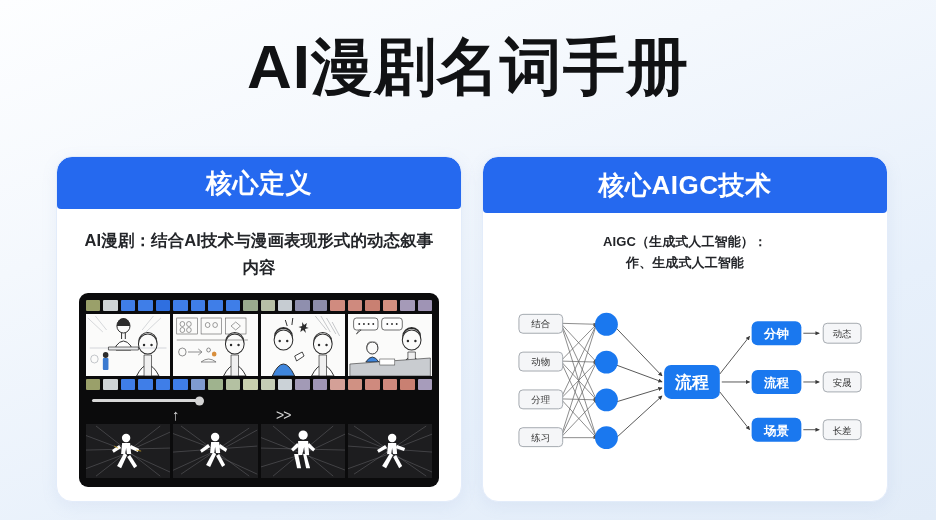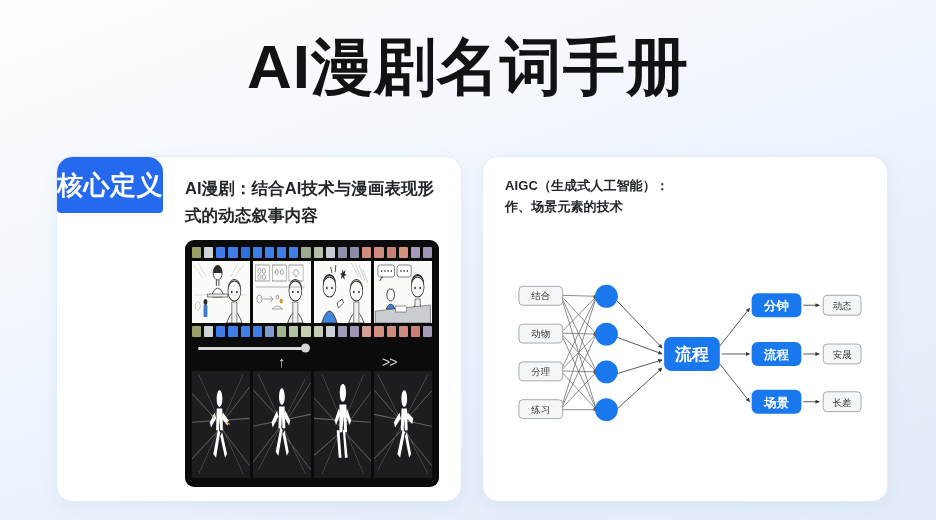--- a/index.html
+++ b/index.html
@@ -35,21 +35,21 @@
     gap: 20px;
   }
   .card {
     width: 406px;
     background: #ffffff;
     border-radius: 16px;
     border: 1px solid #e3ecfa;
     box-shadow: 0 4px 16px rgba(120, 150, 195, 0.10);
     overflow: hidden;
     display: flex;
-    flex-direction: row;
+    flex-direction: column;
   }
   .card-header {
     height: 56px;
     background: #2569ef;
     border-radius: 15px 15px 4px 4px;
     display: flex;
     align-items: center;
     justify-content: center;
     color: #ffffff;
     font-size: 26px;
@@ -61,20 +61,21 @@
     padding: 18px 22px 14px 22px;
     display: flex;
     flex-direction: column;
   }
   .card-text {
     font-size: 16.5px;
     font-weight: 700;
     color: #232529;
     line-height: 1.62;
     letter-spacing: 0.1px;
+    text-align: center;
   }
   .card-text.wide { font-size: 13px; }
 
   
   .visual-left {
     margin-top: 12px;
     flex: 1;
     background: #0b0b0c;
     border-radius: 9px;
     padding: 7px 7px 9px 7px;
@@ -422,23 +423,24 @@
                 <path d="M49 21 l8 3 -1.2 2.9 -8.8 -3 z"></path>
               </g>
             </svg>
           </div>
         </div>
       </div>
     </div>
   </div>
 
   <div class="card">
+    <div class="card-header">核心AIGC技术</div>
     <div class="card-body">
       <div class="card-text wide">AIGC（生成式人工智能）：</div>
-      <div class="card-text wide">作、场景元素的技术</div>
+      <div class="card-text wide">作、生成式人工智能</div>
 
       <div class="visual-right">
         <svg viewBox="0 0 362 150" preserveAspectRatio="xMidYMid meet">
           <defs>
             <marker id="arrow" viewBox="0 0 10 10" refX="9" refY="5" markerWidth="5" markerHeight="5" orient="auto-start-reverse">
               <path d="M 0 0 L 10 5 L 0 10 z" fill="#3a3a3a"></path>
             </marker>
             <marker id="arrowL" viewBox="0 0 10 10" refX="9" refY="5" markerWidth="4.5" markerHeight="4.5" orient="auto-start-reverse">
               <path d="M 0 0 L 10 5 L 0 10 z" fill="#4a4a4a"></path>
             </marker>

